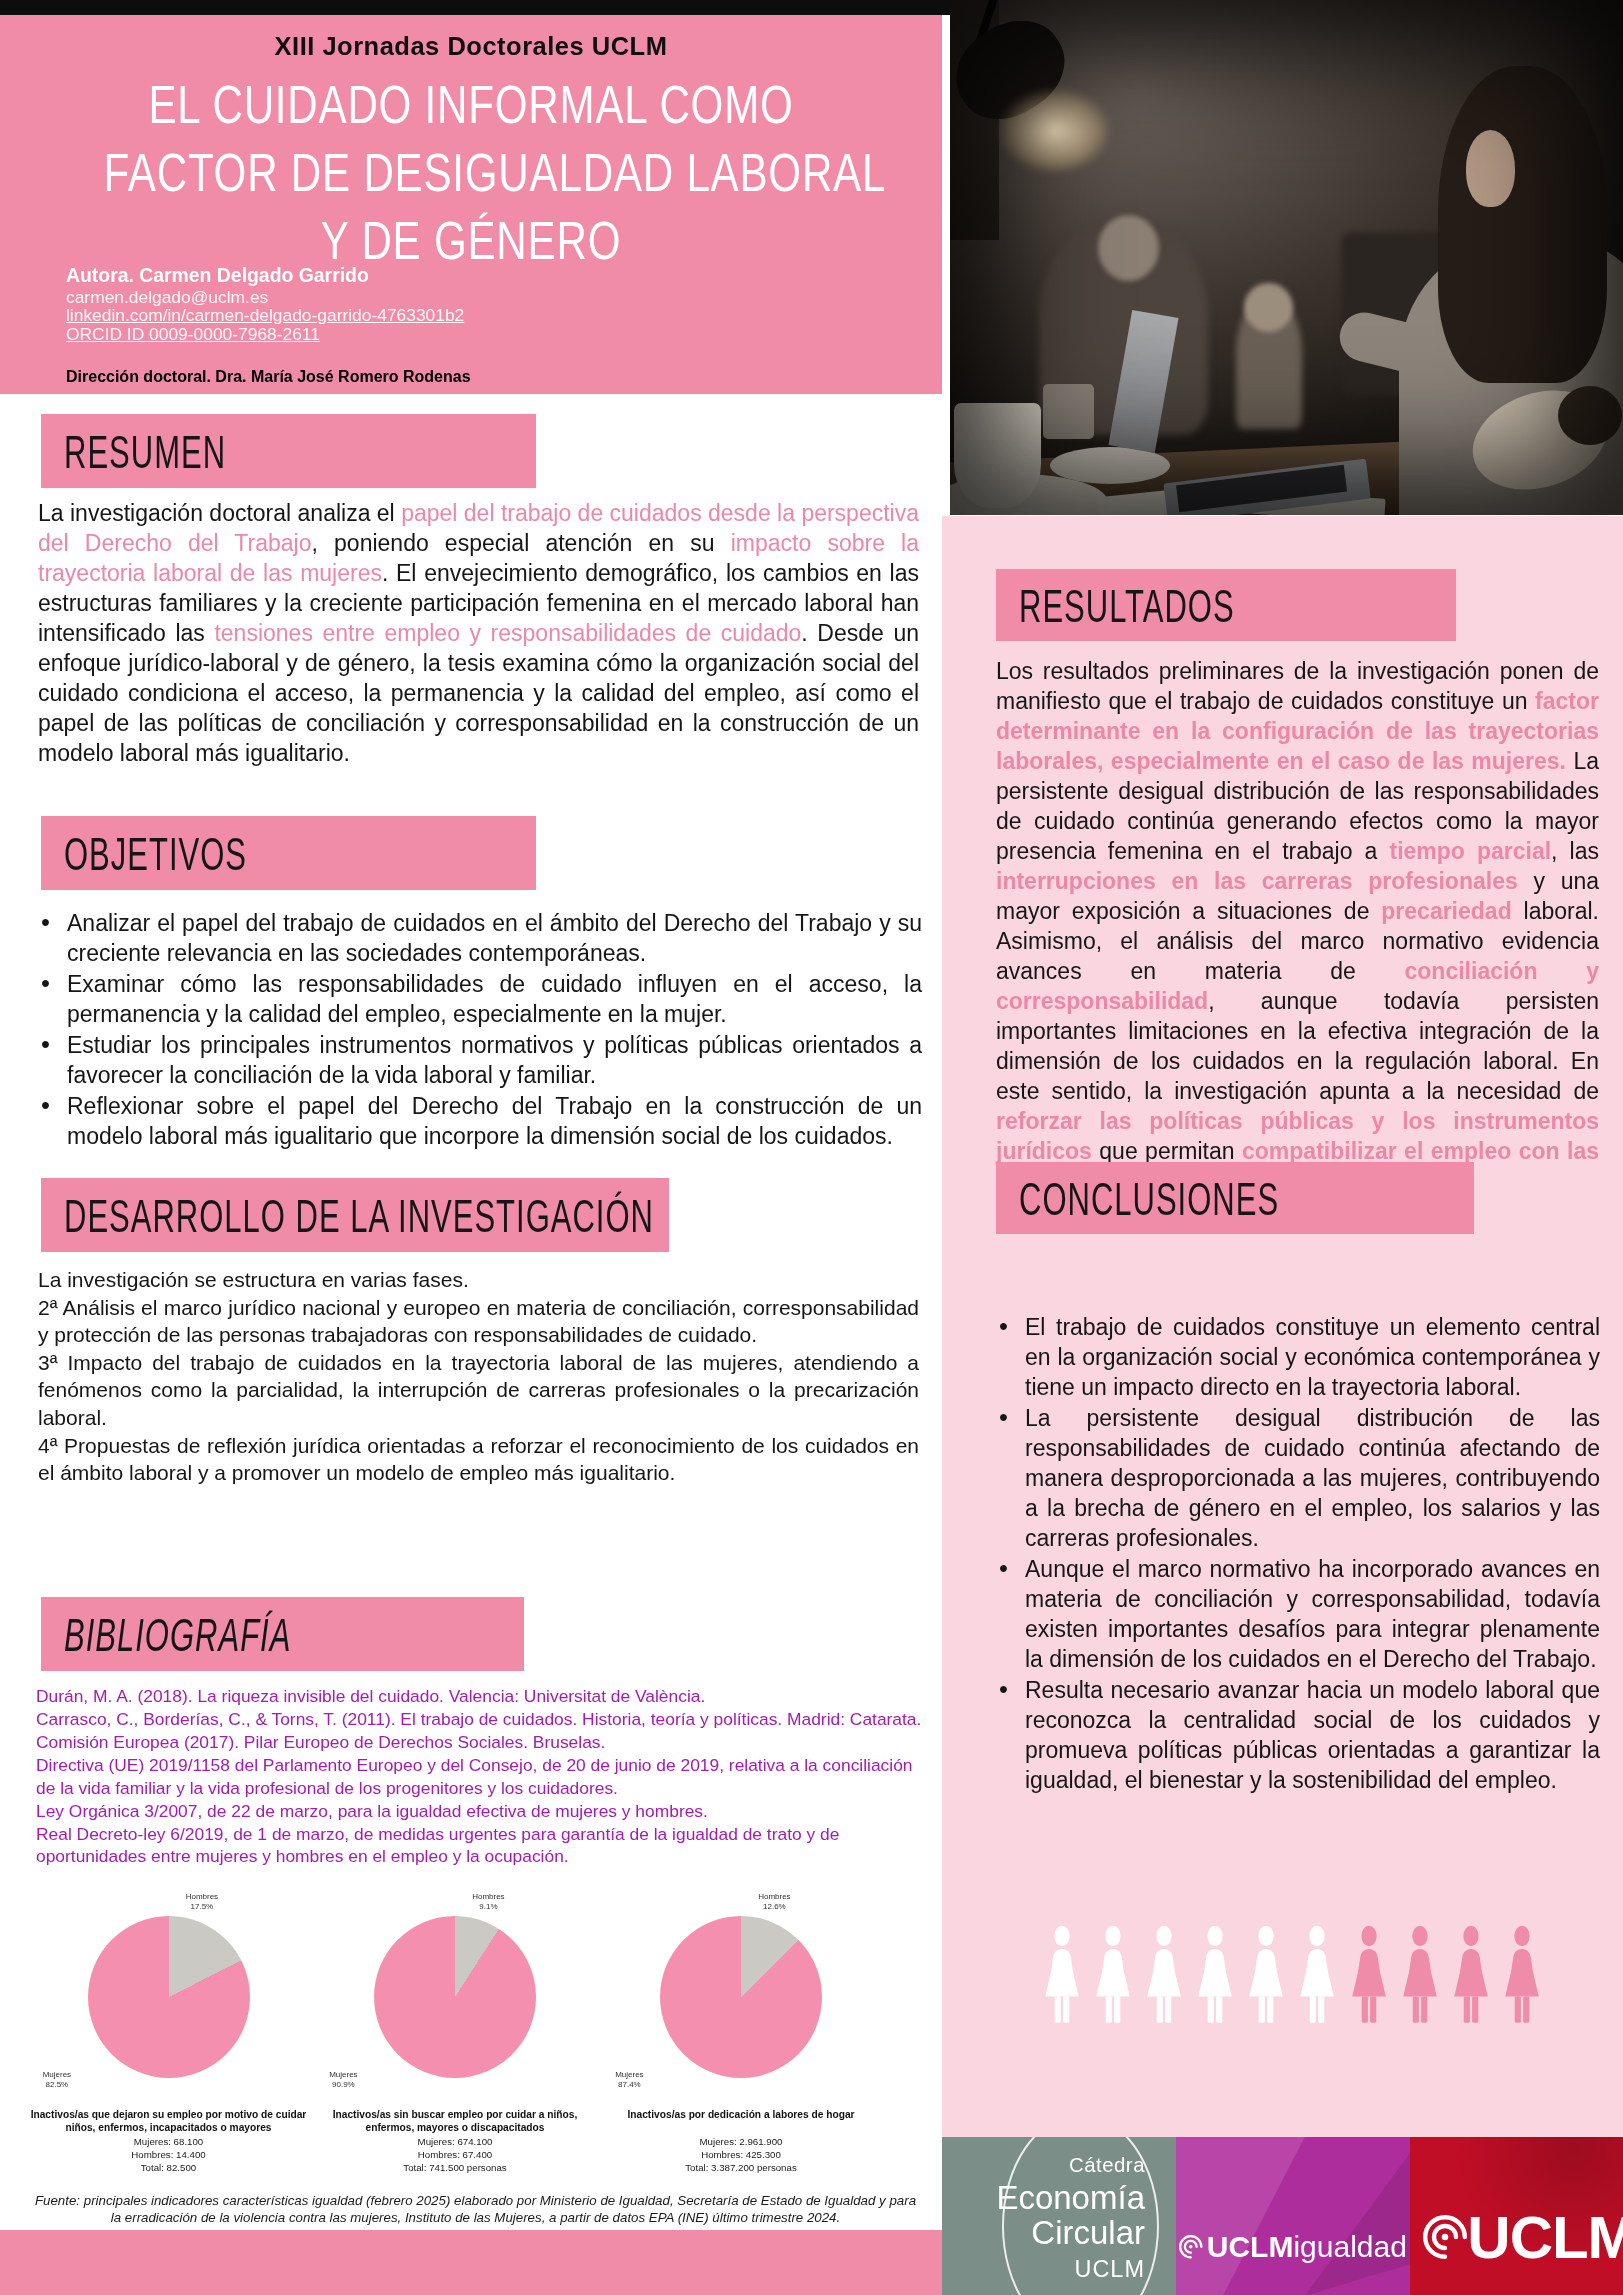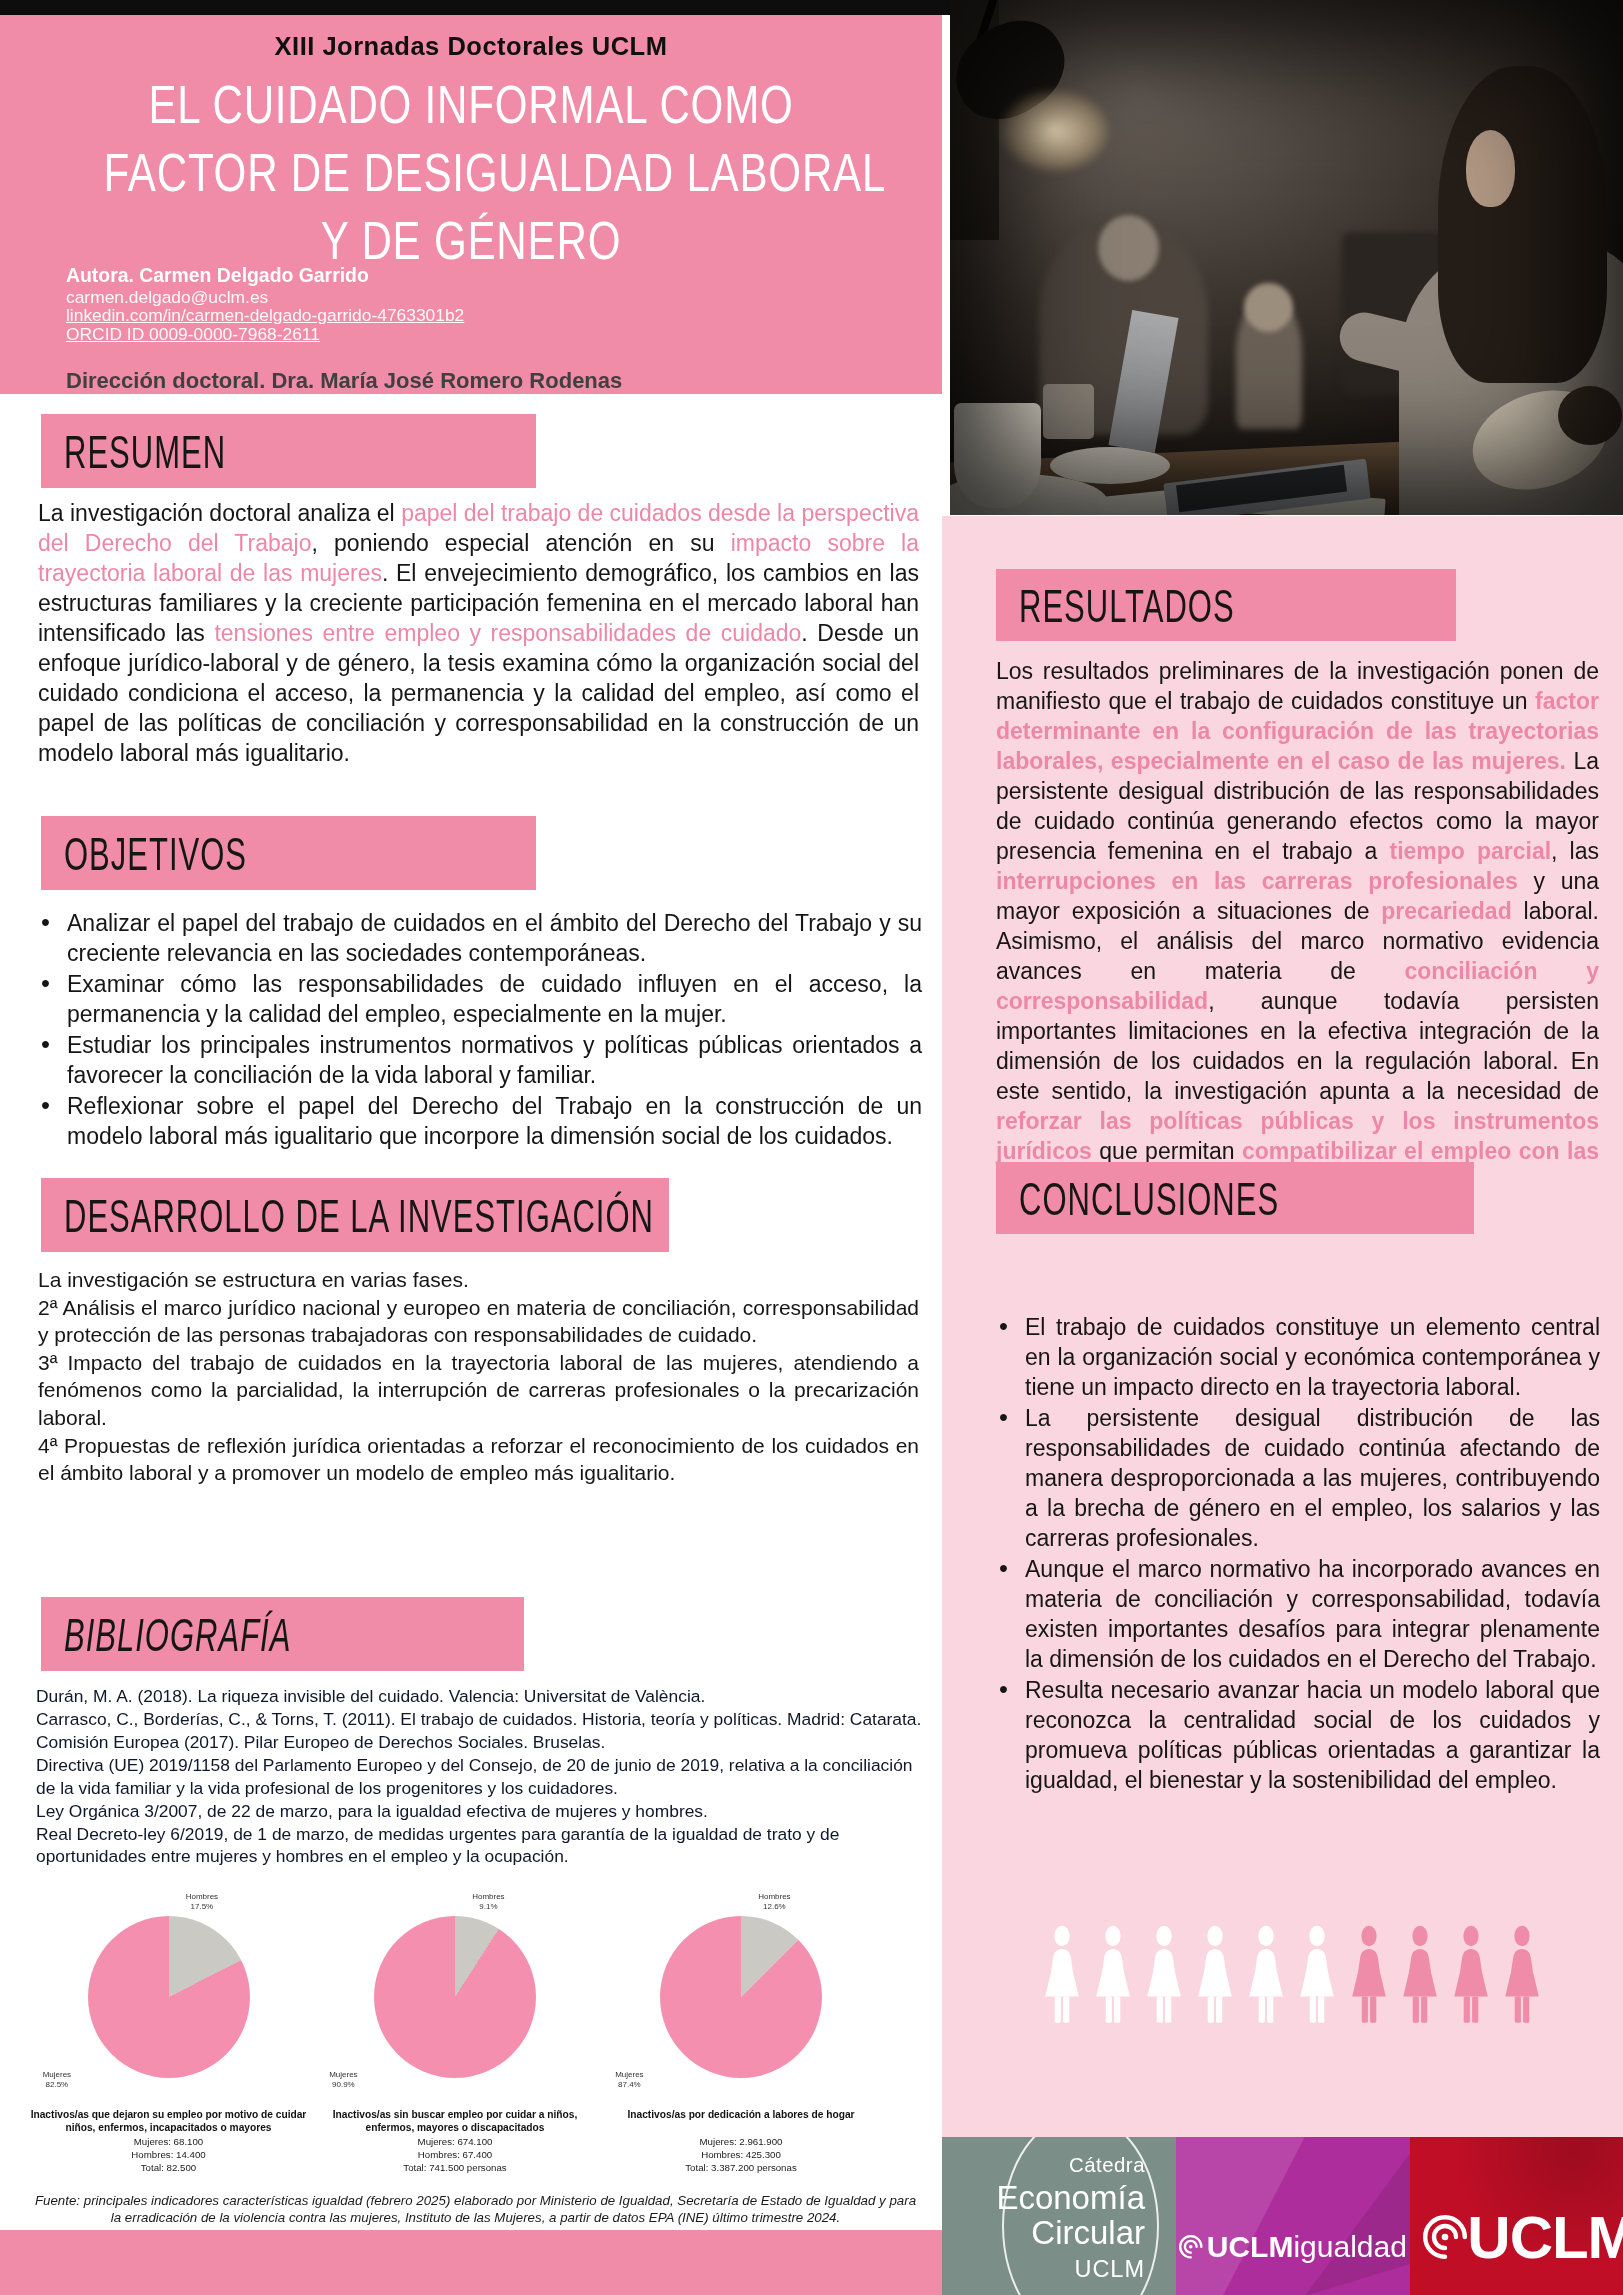--- a/index.html
+++ b/index.html
@@ -11,21 +11,21 @@
   .pink-header{position:absolute;left:0;top:15.3px;width:942px;height:379px;background:#f08ca7;}
   .event{position:absolute;left:0;top:16.3px;width:100%;text-align:center;
          font-size:25.5px;font-weight:700;color:#101010;letter-spacing:0.5px;}
   .title{position:absolute;left:0;top:55px;width:100%;text-align:center;}
   .title-line{font-size:54px;line-height:68px;color:#ffffff;letter-spacing:1px;
               transform:scaleX(0.78);transform-origin:50% 50%;white-space:nowrap;font-weight:400;}
   .author-block{position:absolute;left:66px;top:249px;color:#ffffff;}
   .autora{font-size:19.4px;font-weight:700;line-height:23.5px;}
   .contact{font-size:17.4px;line-height:18.4px;opacity:.95;}
   .contact.link{text-decoration:underline;display:block;color:#ffffff;}
-  .direccion{position:absolute;left:66px;top:353px;font-size:22px;font-weight:700;color:#404040;}
+  .direccion{position:absolute;left:66px;top:353px;font-size:16px;font-weight:700;color:#000000;}
 
   
   .hbox{position:absolute;background:#f08ca7;display:flex;align-items:center;padding-left:23px;box-sizing:border-box;}
   .htext{display:inline-block;font-size:47px;letter-spacing:1.5px;color:#161616;
          transform:scaleX(0.66);transform-origin:0 50%;white-space:nowrap;font-weight:400;}
   .hbox-resumen{left:41px;top:414px;width:495px;height:74px;}
   .hbox-objetivos{left:41px;top:816px;width:495px;height:74px;}
   .hbox-desarrollo{left:41px;top:1178px;width:628px;height:74px;}
   .hbox-biblio{left:41px;top:1597px;width:483px;height:74px;font-style:italic;}
   .hbox-resultados{left:996px;top:569px;width:460px;height:72px;}
@@ -42,21 +42,21 @@
   ul.bullets li{position:relative;padding-left:29px;text-align:justify;
                 font-size:23px;line-height:30px;color:#161616;margin-bottom:1px;}
   ul.bullets li::before{content:"\2022";position:absolute;left:3.1px;top:-1px;font-size:25.5px;}
   .objetivos-list{left:38px;top:908px;width:884px;}
   .conclusiones-list{left:996px;top:1312px;width:604px;}
 
   .desarrollo-text{left:38px;top:1266px;width:881px;font-size:21px;line-height:27.6px;}
   .desarrollo-text .fase{text-align:justify;}
   .desarrollo-text .intro{text-align:left;}
 
-  .refs{position:absolute;left:36px;top:1685px;width:891px;font-size:17.4px;line-height:22.5px;color:#0f172a;}
+  .refs{position:absolute;left:36px;top:1685px;width:891px;font-size:17.4px;line-height:22.5px;color:#a21caf;}
   .refs div{margin-bottom:0.5px;}
 
   .fuente{position:absolute;left:31px;top:2192px;width:889px;text-align:center;
           font-style:italic;font-size:13.3px;line-height:17.4px;color:#1b1b1b;}
   .bottom-pink-strip{position:absolute;left:0;top:2230px;width:942px;height:65px;background:#f08ca7;}
 
   
   .chart{position:absolute;top:1892px;width:286px;height:289px;}
   .chart-0{left:25.5px;} .chart-1{left:312px;} .chart-2{left:598px;}
   .pie{position:absolute;top:23.5px;left:50%;margin-left:-81px;width:162px;height:162px;border-radius:50%;}

